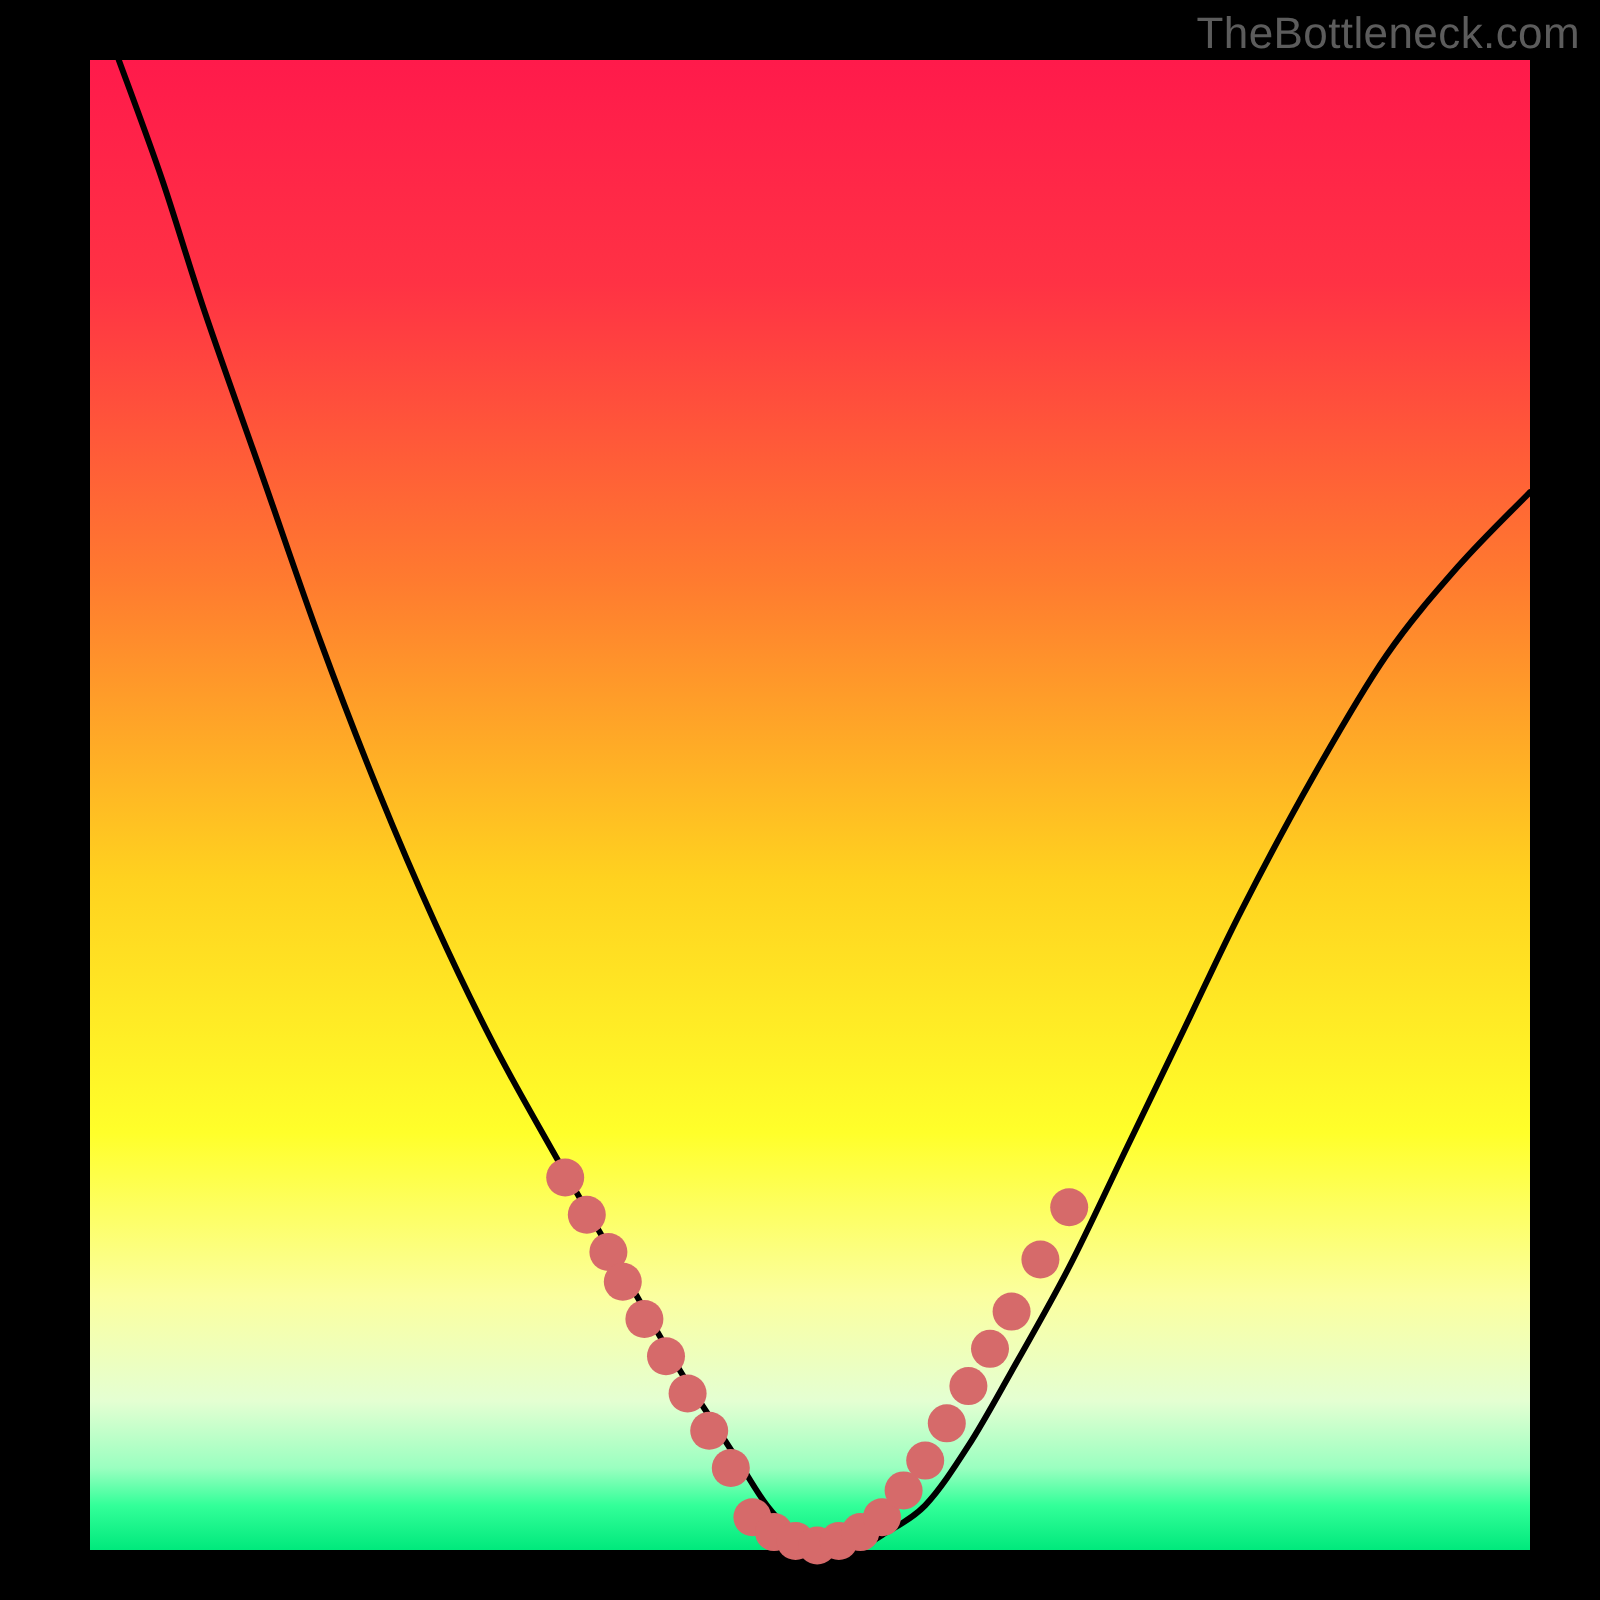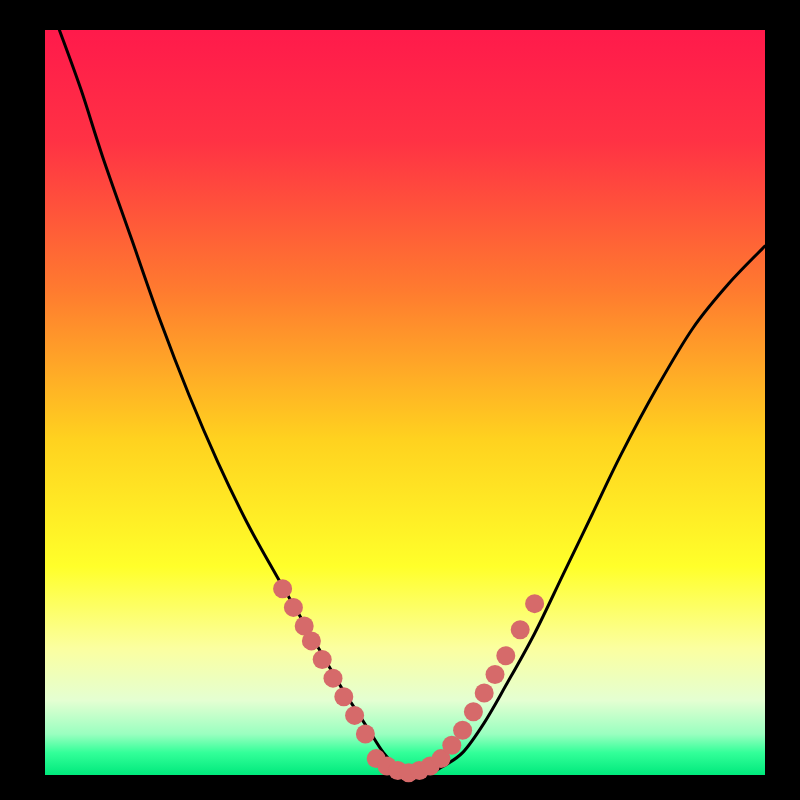--- a/index.html
+++ b/index.html
@@ -28,20 +28,21 @@
   }
   .plot {
     position: absolute;
     display: block;
   }
 </style>
 </head>
 <body>
 
 <div class="frame">
+  <div class="watermark">TheBottleneck.com</div>
   <svg class="plot" width="800" height="800" viewBox="0 0 800 800">
       <defs>
         <linearGradient id="bg-grad" x1="0" y1="0" x2="0" y2="1">
           <stop offset="0%" stop-color="#ff1a4b"></stop>
           <stop offset="15%" stop-color="#ff3244"></stop>
           <stop offset="35%" stop-color="#ff7b2f"></stop>
           <stop offset="55.00000000000001%" stop-color="#ffd21f"></stop>
           <stop offset="72%" stop-color="#ffff2a"></stop>
           <stop offset="83%" stop-color="#fbffa0"></stop>
           <stop offset="90%" stop-color="#e4ffd2"></stop>

